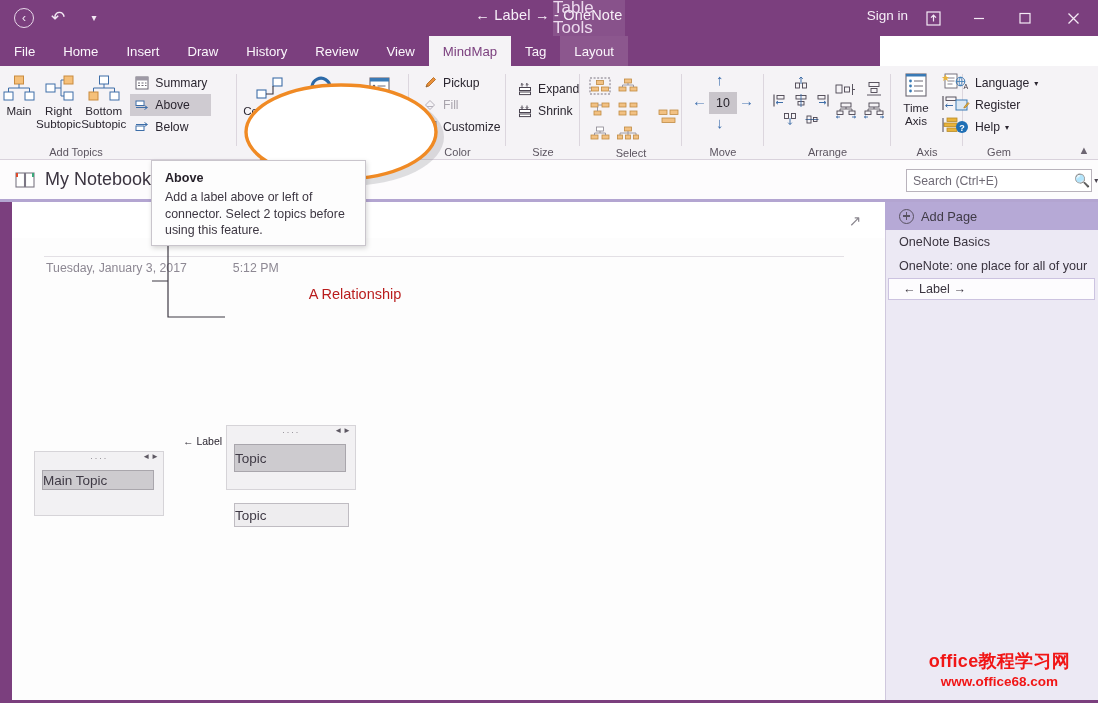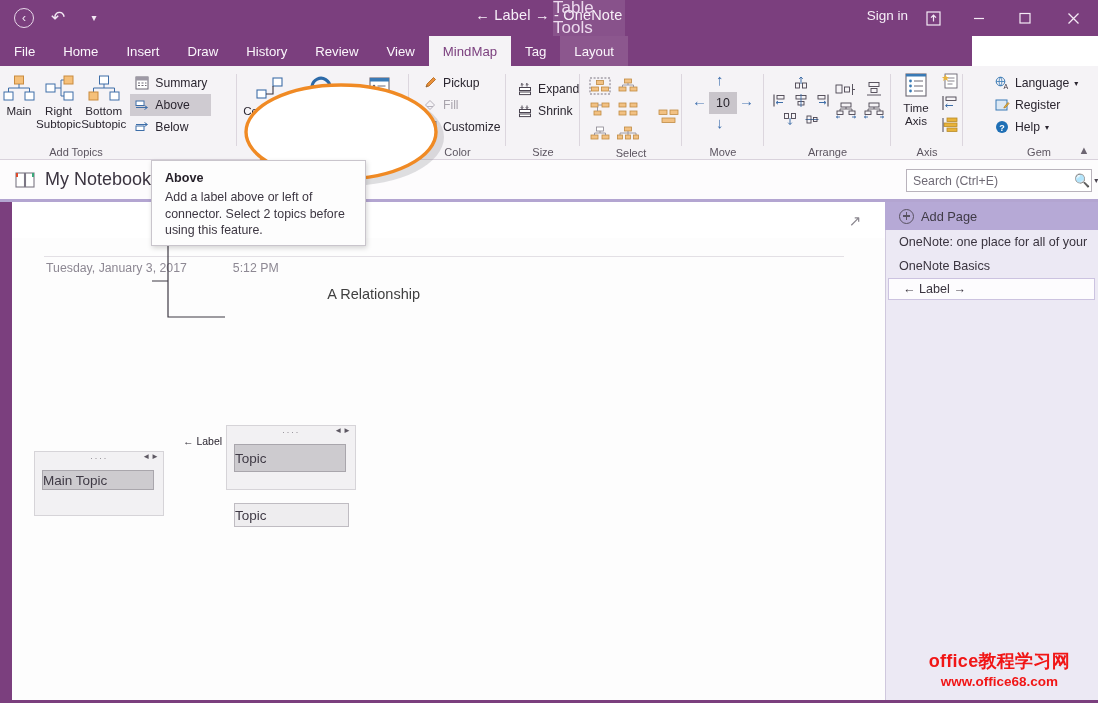--- a/index.html
+++ b/index.html
@@ -49,21 +49,21 @@
   
   .ctx-group {
     position: absolute; left: 553px; top: 0; width: 72px; height: 36px;
     background: rgba(255,255,255,.10);
     display: flex; align-items: center; justify-content: center;
   }
   .ctx-group span { color: #ecd9ee; font-size: 17px; }
 
   
   .tabstrip {
-    position: absolute; left: 0; top: 36px; width: 972px; height: 30px;
+    position: absolute; left: 0; top: 36px; width: 880px; height: 30px;
     background: #7b3f7e;
   }
   .tabstrip-bg {
     position: absolute; inset: 0;
     background-image: radial-gradient(circle, rgba(255,255,255,.10) 0.6px, transparent 0.7px);
     background-size: 4px 4px;
   }
   .tabs { position: absolute; left: 0; top: 0; height: 30px; display: flex; align-items: stretch; }
   .tab {
     display: flex; align-items: center; justify-content: center;
@@ -237,22 +237,22 @@
     border: 1px solid #bfbcc2;
   }
 
   .conn-label {
     position: absolute; font-size: 10.5px; color: #2b2630; white-space: nowrap;
     pointer-events: auto;
   }
 
   
   .bubble-txt {
-    position: absolute; left: 230px; top: 286px; width: 190px; text-align: right;
-    font-size: 14.5px; color: #404040; pointer-events: none;
+    position: absolute; left: 260px; top: 286px; width: 190px; text-align: center;
+    font-size: 14.5px; color: #b91c1c; pointer-events: none;
   }
 
   
   .tooltip {
     position: absolute; left: 151px; top: 160px; width: 215px; height: 86px;
     background: #fdfdfd; border: 1px solid #c9c5cc;
     box-shadow: 1px 2px 5px rgba(0,0,0,.17);
     padding: 10px 13px 0 13px; z-index: 40;
   }
   .tt-title { font-size: 12.6px; font-weight: bold; color: #241f28; margin-bottom: 4px; }
@@ -728,21 +728,21 @@
                   <rect x="6" y="12" width="10" height="3.5" fill="#e8b33a" stroke="#b98b29" stroke-width="0.8"></rect>
                   <path d="M2 2 V16" stroke="#4a4450" stroke-width="1"></path>
                 </svg>
             </div>
           </div>
         </div>
         <div class="rlabel">Axis</div>
       </div>
       <div class="rsep" style="left:962px;"></div>
 
-      <div class="rgroup" style="left:984px; width:110px;">
+      <div class="rgroup" style="left:944px; width:110px;">
         <div class="rbody" style="padding-left:6px; padding-top:6px;">
           <div>
             <div class="smallbtn">
               <span class="ico">
                 <svg width="15" height="14" viewBox="0 0 15 14">
                     <circle cx="5.5" cy="5.5" r="4.3" fill="none" stroke="#3a7ab5" stroke-width="1"></circle>
                     <path d="M1.2 5.5 H9.8 M5.5 1.2 C3.6 3.2 3.6 7.8 5.5 9.8 M5.5 1.2 C7.4 3.2 7.4 7.8 5.5 9.8" stroke="#3a7ab5" stroke-width="0.8" fill="none"></path>
                     <text x="8.5" y="12.5" font-size="7" fill="#3a3540" font-family="Liberation Sans">A</text>
                   </svg>
               </span>
@@ -859,22 +859,22 @@
   <div class="pagepane">
     <div class="pagepane-bg"></div>
     <div class="pane-divider"></div>
 
     <div class="addpage">
       <span class="plus-ico"></span>
       <span>Add Page</span>
     </div>
 
     <div class="pagelist" id="pagelist-host">
+        <div class="pageitem">OneNote Basics</div>
         <div class="pageitem">OneNote: one place for all of your</div>
-        <div class="pageitem">OneNote Basics</div>
         <div class="pageitem sel">← Label →</div>
       </div>
   </div>
 
   <div class="tooltip">
     <div class="tt-title">Above</div>
     <div class="tt-body">Add a label above or left of connector. Select 2 topics before using this feature.</div>
   </div>
 
   <div class="wm">

